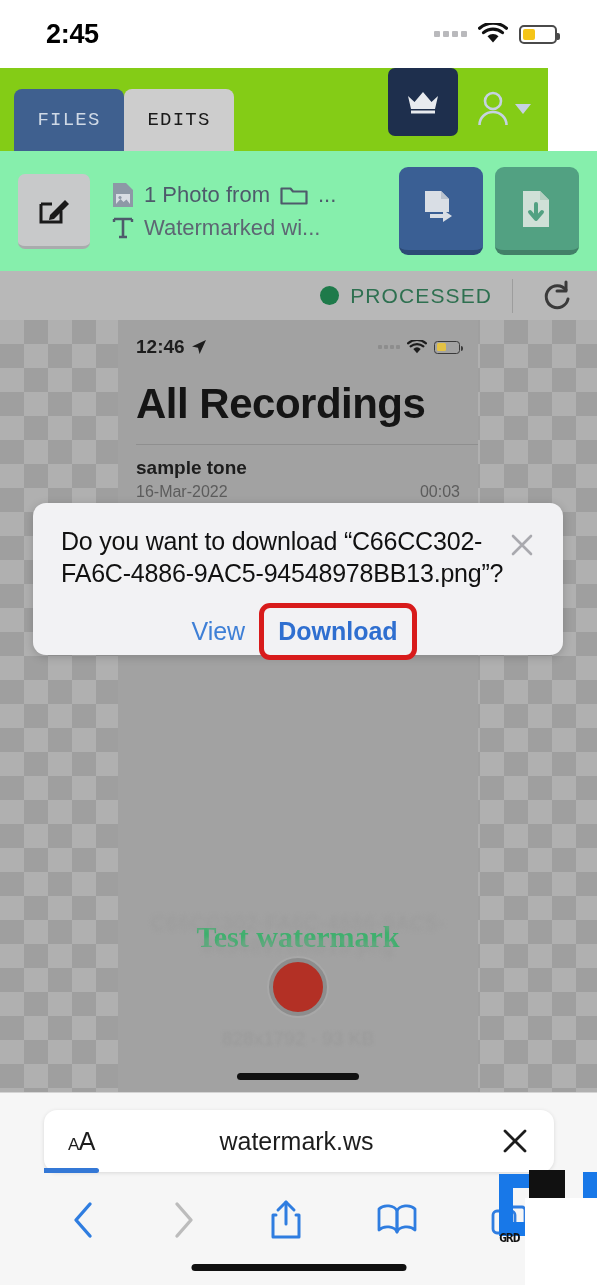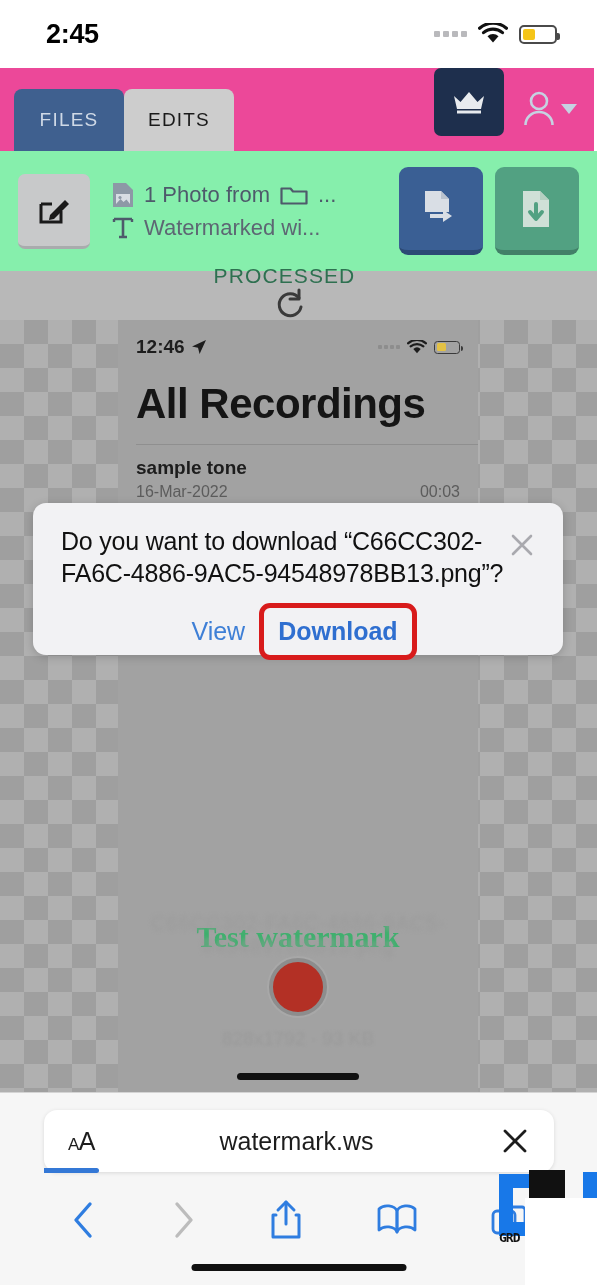--- a/index.html
+++ b/index.html
@@ -45,23 +45,23 @@
     background: #4a4a4a; border-radius: 0 2px 2px 0;
   }
   .sb-battery i {
     display: block; height: 100%; width: 40%;
     background: #f5c518; border-radius: 2px;
   }
 
   
   .app-header {
     position: absolute; left: 0; top: 68px;
-    width: 594px; height: 83px;
-    background: #ec4899;
-    display: flex; align-items: flex-end;
+    width: 548px; height: 83px;
+    background: #84cc16;
+    display: flex; align-items: flex-end; font-family: Liberation Mono, monospace;
   }
   .tab {
     height: 62px; min-width: 110px;
     display: flex; align-items: center; justify-content: center;
     font-size: 19px; letter-spacing: 1.2px;
     border-radius: 8px 8px 0 0;
   }
   .tab-inactive {
     background: #3f608f; color: #cfd9e6;
     margin-left: 14px; padding: 0 22px;
@@ -119,21 +119,20 @@
   .act-blue { background: #3a5f94; border-bottom: 5px solid #2c4a75; }
   .act-green { background: #52a182; border-bottom: 5px solid #428068; }
 
   
   .status-row {
     position: absolute; left: 0; top: 271px;
     width: 597px; height: 49px;
     background: #b8b8b8;
     display: flex; align-items: center; justify-content: flex-end;
     padding-right: 8px;
-    flex-direction: column;
   }
   .status-dot {
     width: 19px; height: 19px; border-radius: 50%;
     background: #1e7a4a; margin-right: 11px;
   }
   .status-text {
     font-size: 21px; letter-spacing: 1.1px; color: #2e7050;
     margin-right: 20px;
   }
   .status-sep {

